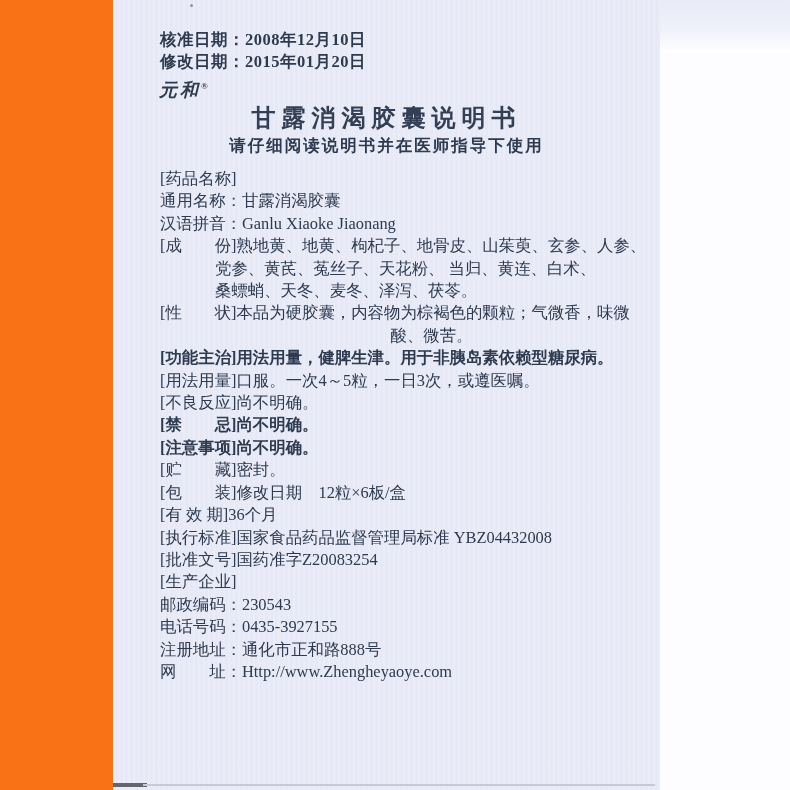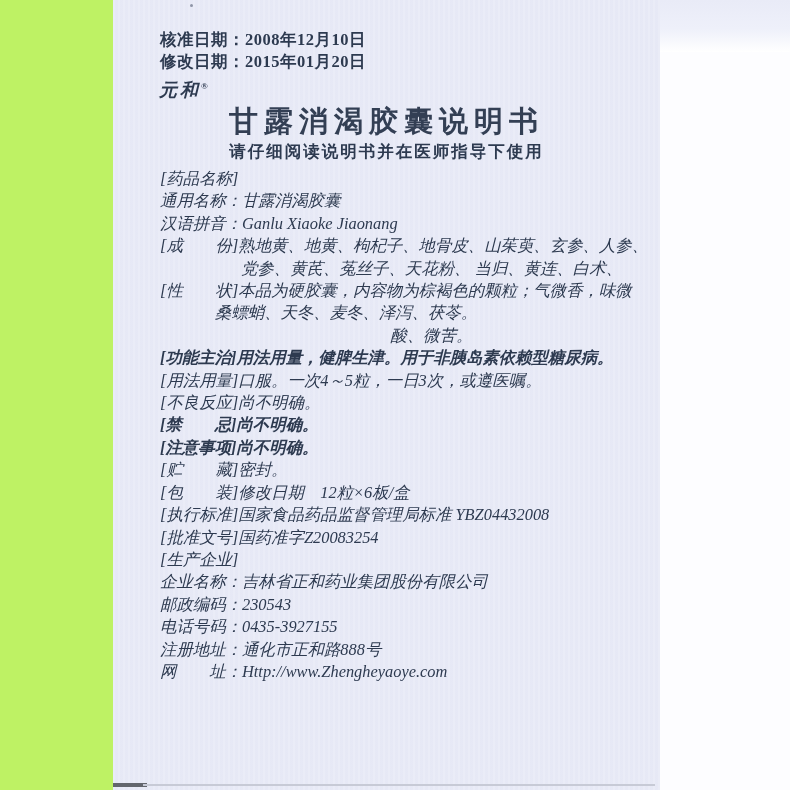--- a/index.html
+++ b/index.html
@@ -5,21 +5,21 @@
   html, body { margin: 0; padding: 0; }
   body {
     width: 790px; height: 790px;
     background: #ffffff;
     font-family: "Liberation Serif", "DejaVu Serif", serif;
     overflow: hidden;
   }
   .stage {
     position: relative;
     width: 790px; height: 790px;
-    background: #bef264;
+    background: #f97316;
   }
   
   .paper {
     position: absolute;
     left: 113px; top: 0;
     width: 547px; height: 790px;
     background:
       repeating-linear-gradient(90deg,
         rgba(255,255,255,0.05) 0 2px,
         rgba(190,195,225,0.06) 2px 5px),
@@ -61,44 +61,43 @@
     font-size: 9px;
     font-style: normal;
     vertical-align: super;
     letter-spacing: 0;
   }
   .title {
     position: absolute;
     left: 0; top: 102px;
     width: 547px;
     text-align: center;
-    font-size: 29px;
+    font-size: 24px;
     font-weight: 600;
     letter-spacing: 6px;
     color: #333f54;
     white-space: nowrap;
   }
   .subtitle {
     position: absolute;
-    left: 0; top: 141px;
+    left: 0; top: 135px;
     width: 547px;
     text-align: center;
     font-size: 16.5px;
     font-weight: 700;
     letter-spacing: 2px;
     white-space: nowrap;
   }
   .body-lines {
     position: absolute;
     left: 47px; top: 168px;
     width: 488px;
     font-size: 16.4px;
     line-height: 22.4px;
     white-space: nowrap;
-    font-style: italic;
   }
   .bline { white-space: nowrap; }
   .bline.bold { font-weight: 700; }
   
   .edge-dark {
     position: absolute;
     left: 0; top: 783px;
     width: 34px; height: 4px;
     background: #63666d;
   }
@@ -131,35 +130,35 @@
     <div class="brand"><span>元和</span><span class="reg">®</span></div>
 
     <div class="title">甘露消渴胶囊说明书</div>
     <div class="subtitle">请仔细阅读说明书并在医师指导下使用</div>
 
     <div class="body-lines">
         <div class="bline">[药品名称]</div>
         <div class="bline">通用名称：甘露消渴胶囊</div>
         <div class="bline">汉语拼音：Ganlu Xiaoke Jiaonang</div>
         <div class="bline">[成　　份]熟地黄、地黄、枸杞子、地骨皮、山茱萸、玄参、人参、</div>
-        <div class="bline" style="padding-left: 55px; text-align: center;">党参、黄芪、菟丝子、天花粉、 当归、黄连、白术、</div>
+        <div class="bline" style="padding-left: 55px;">党参、黄芪、菟丝子、天花粉、 当归、黄连、白术、</div>
+        <div class="bline" style="padding-left: 55px;">桑螵蛸、天冬、麦冬、泽泻、茯苓。</div>
         <div class="bline">[性　　状]本品为硬胶囊，内容物为棕褐色的颗粒；气微香，味微</div>
-        <div class="bline" style="padding-left: 55px;">桑螵蛸、天冬、麦冬、泽泻、茯苓。</div>
         <div class="bline" style="padding-left: 55px; text-align: center;">酸、微苦。</div>
         <div class="bline bold">[功能主治]用法用量，健脾生津。用于非胰岛素依赖型糖尿病。</div>
         <div class="bline">[用法用量]口服。一次4～5粒，一日3次，或遵医嘱。</div>
         <div class="bline">[不良反应]尚不明确。</div>
         <div class="bline bold">[禁　　忌]尚不明确。</div>
         <div class="bline bold">[注意事项]尚不明确。</div>
         <div class="bline">[贮　　藏]密封。</div>
         <div class="bline">[包　　装]修改日期　12粒×6板/盒</div>
+        <div class="bline">[有 效 期]36个月</div>
         <div class="bline">[执行标准]国家食品药品监督管理局标准 YBZ04432008</div>
         <div class="bline">[批准文号]国药准字Z20083254</div>
         <div class="bline">[生产企业]</div>
-        <div class="bline">企业名称：吉林省正和药业集团股份有限公司</div>
         <div class="bline">邮政编码：230543</div>
         <div class="bline">电话号码：0435-3927155</div>
         <div class="bline">注册地址：通化市正和路888号</div>
         <div class="bline">网　　址：Http://www.Zhengheyaoye.com</div>
       </div>
 
     <div class="edge-dark"></div>
     <div class="edge-faint"></div>
   </div>
   <div class="top-bleed"></div>

